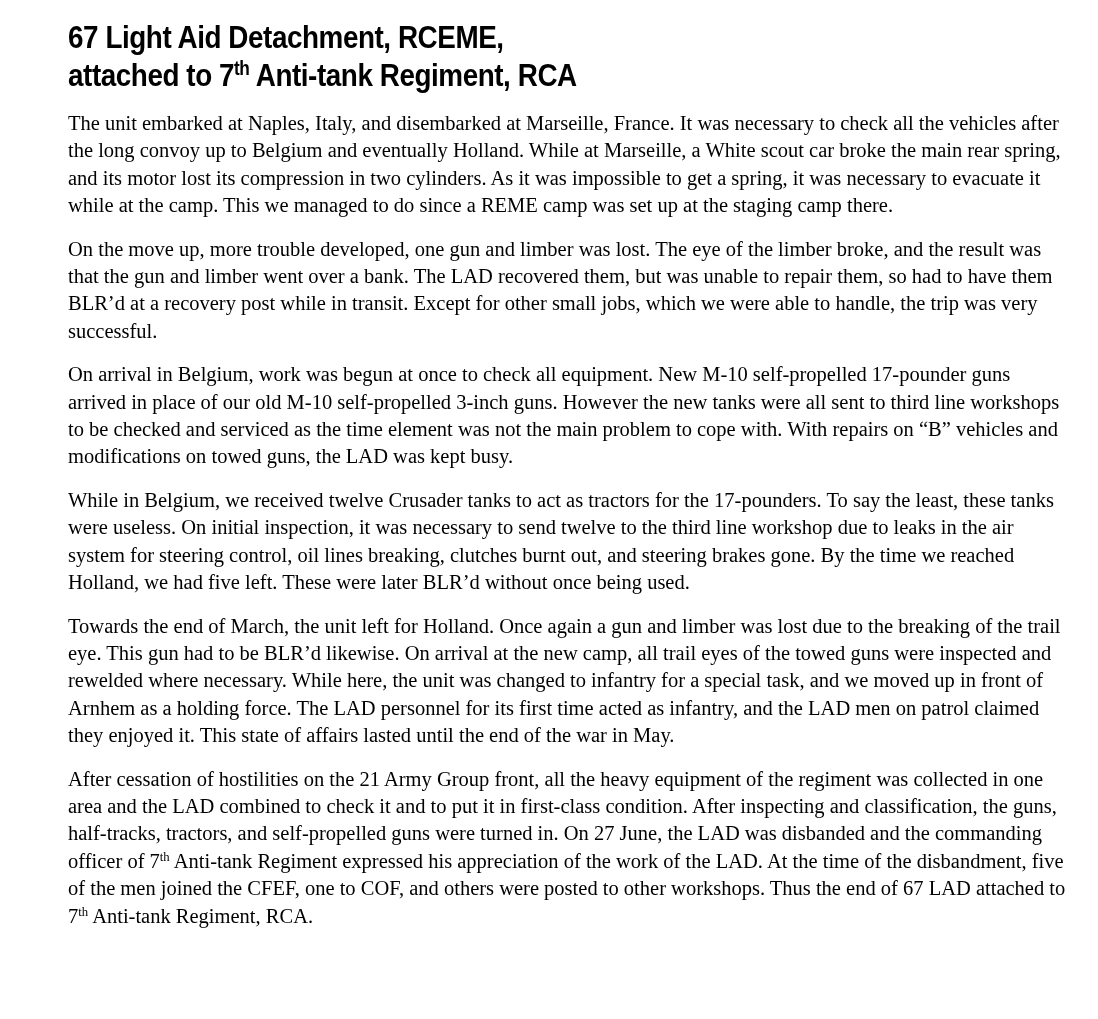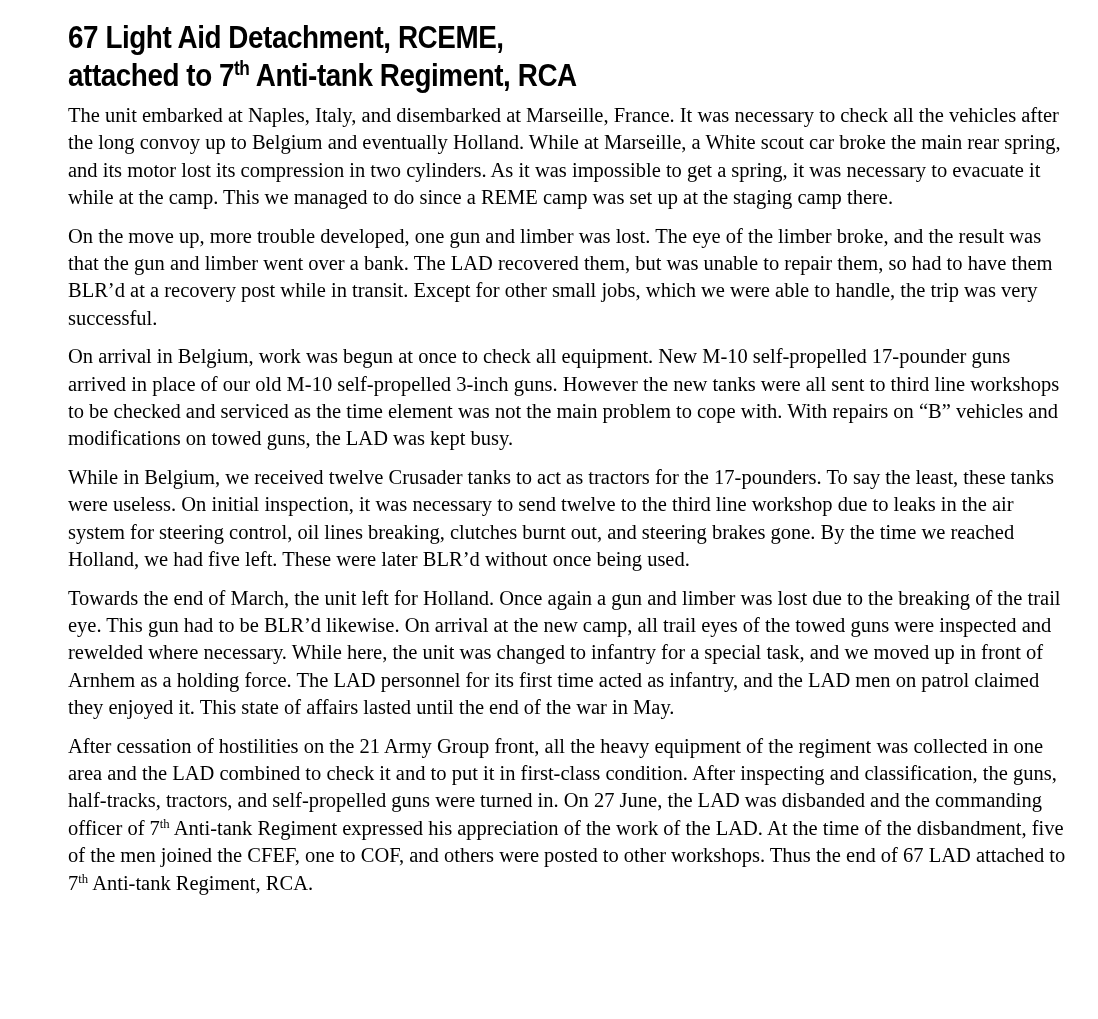--- a/index.html
+++ b/index.html
@@ -25,21 +25,21 @@
     line-height: 38px;
     letter-spacing: -0.5px;
     transform: scaleX(0.87);
     transform-origin: left top;
     white-space: nowrap;
   }
   .doc-title .title-line {
     display: block;
   }
   .doc-body p {
-    margin: 8px 0 11px 0;
+    margin: 16px 0 11px 0;
     max-width: 998px;
     font-size: 20.5px;
     line-height: 27.4px;
     text-align: left;
   }
   sup {
     font-size: 62%;
     line-height: 0;
     vertical-align: baseline;
     position: relative;

